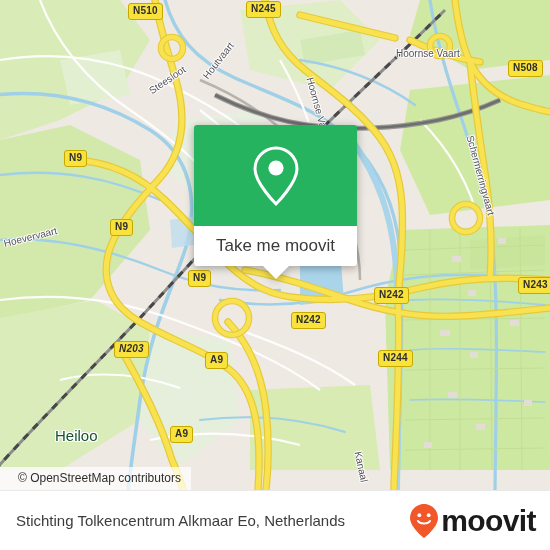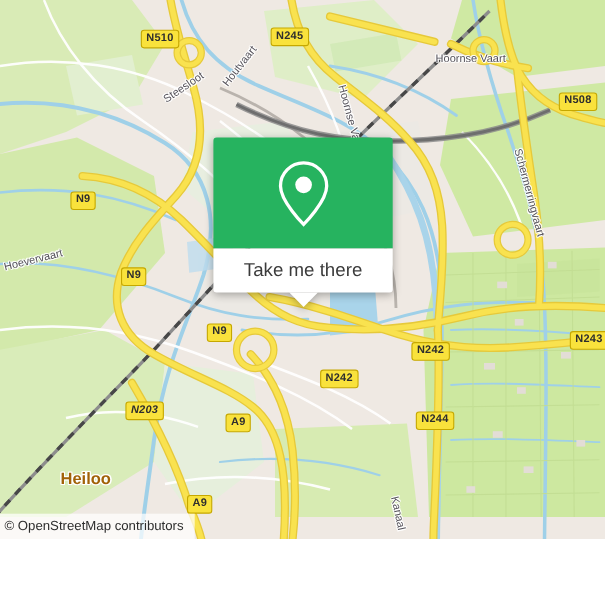--- a/index.html
+++ b/index.html
@@ -25,43 +25,41 @@
     border:1px solid #c6a800;
     border-radius:3px;
     color:#2e2e2e;
     font-size:10px;
     font-weight:bold;
     line-height:12px;
     padding:1px 4px 2px 4px;
     letter-spacing:.2px;
     white-space:nowrap;
     box-sizing:border-box;
-    margin-top:24px;
   }
   
   .maplabel{
     position:absolute;
     color:#55525a;
     font-size:10px;
     white-space:nowrap;
     text-shadow:
       1px 0 0 rgba(255,255,255,.9),-1px 0 0 rgba(255,255,255,.9),
       0 1px 0 rgba(255,255,255,.9),0 -1px 0 rgba(255,255,255,.9),
       1px 1px 0 rgba(255,255,255,.9),-1px -1px 0 rgba(255,255,255,.9);
     transform-origin:0 50%;
   }
   .placelabel{
     position:absolute;
-    color:#a16207;
+    color:#14532d;
     font-size:15px;
     white-space:nowrap;
     text-shadow:
       1px 0 0 #fff,-1px 0 0 #fff,0 1px 0 #fff,0 -1px 0 #fff,
       1px 1px 0 #fff,-1px -1px 0 #fff,1px -1px 0 #fff,-1px 1px 0 #fff;
-    font-weight: bold;
   }
 
   
   .popup{
     position:absolute;
     left:194px;top:125px;width:163px;
     filter:drop-shadow(0 2px 4px rgba(0,0,0,.32));
   }
   .popup-green{
     height:101px;
@@ -85,21 +83,21 @@
     width:0;height:0;margin-left:-13px;
     border-left:13px solid transparent;
     border-right:13px solid transparent;
     border-top:13px solid #ffffff;
   }
 
   
   .attrib{
     position:absolute;left:0;top:467px;
     background:rgba(255,255,255,.72);
-    padding:4px 10px 5px 4px;
+    padding:4px 10px 5px 18px;
     font-size:12px;
     color:#2d2d2d;
     white-space:nowrap;
   }
 
   
   .footer{
     position:absolute;left:0;top:490px;width:550px;height:60px;
     background:#ffffff;
     border-top:1px solid #e9e9e9;
@@ -297,22 +295,36 @@
     <div class="popup">
       <div class="popup-green">
         <span class="popup-pin">
           <svg width="50" height="62" viewBox="0 0 50 62">
             <path d="M25 3 C13.4 3 4 12.4 4 24 C4 38 25 59 25 59 C25 59 46 38 46 24 C46 12.4 36.6 3 25 3 Z" fill="none" stroke="#ffffff" stroke-width="3"></path>
             <circle cx="25" cy="23" r="7.6" fill="#ffffff"></circle>
           </svg>
         </span>
       </div>
       <div class="popup-foot">
-        <span class="popup-foot-label">Take me there</span>
+        <span class="popup-foot-label">Take me moovit</span>
       </div>
       <div class="popup-tip"></div>
     </div>
 
     <div class="attrib">© OpenStreetMap contributors</div>
   </div>
 
+  <div class="footer">
+    <div class="footer-title">Stichting Tolkencentrum Alkmaar Eo, Netherlands</div>
+    <div class="brand">
+      <span class="brand-mark">
+        <svg width="30" height="36" viewBox="0 0 30 36">
+          <path d="M15 1 C7.3 1 1 7.3 1 15 C1 24.5 15 35 15 35 C15 35 29 24.5 29 15 C29 7.3 22.7 1 15 1 Z" fill="#f2572a"></path>
+          <circle cx="10.3" cy="12.2" r="1.9" fill="#ffffff"></circle>
+          <circle cx="19.7" cy="12.2" r="1.9" fill="#ffffff"></circle>
+          <path d="M9 18 C11 21.4 19 21.4 21 18" fill="none" stroke="#ffffff" stroke-width="2.1" stroke-linecap="round"></path>
+        </svg>
+      </span>
+      <span class="brand-word">moovit</span>
+    </div>
+  </div>
 
 </div>
 
 </body></html>

